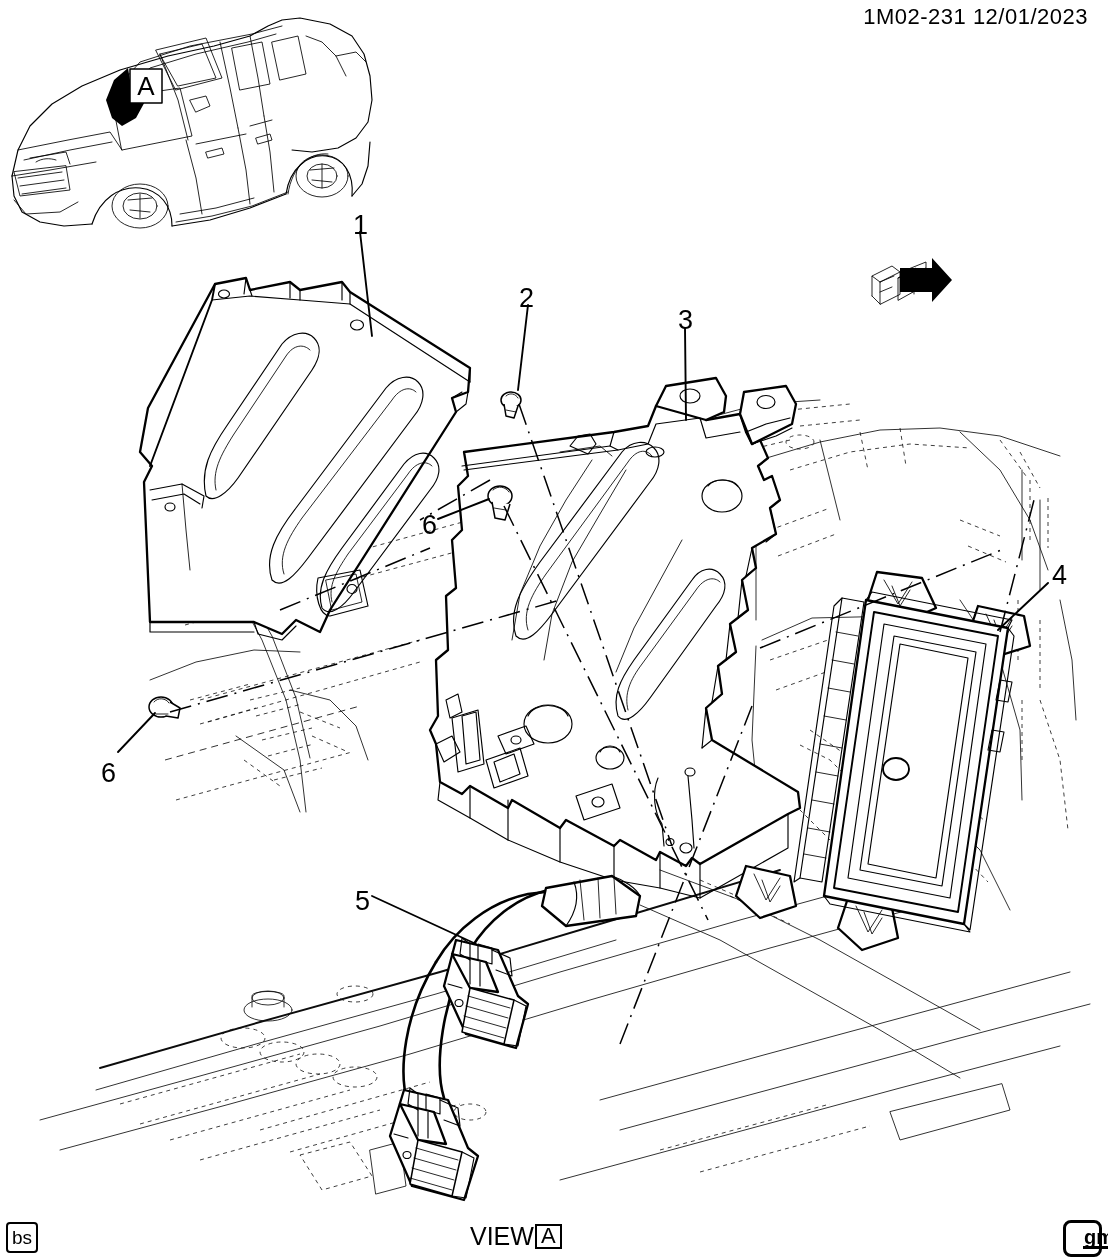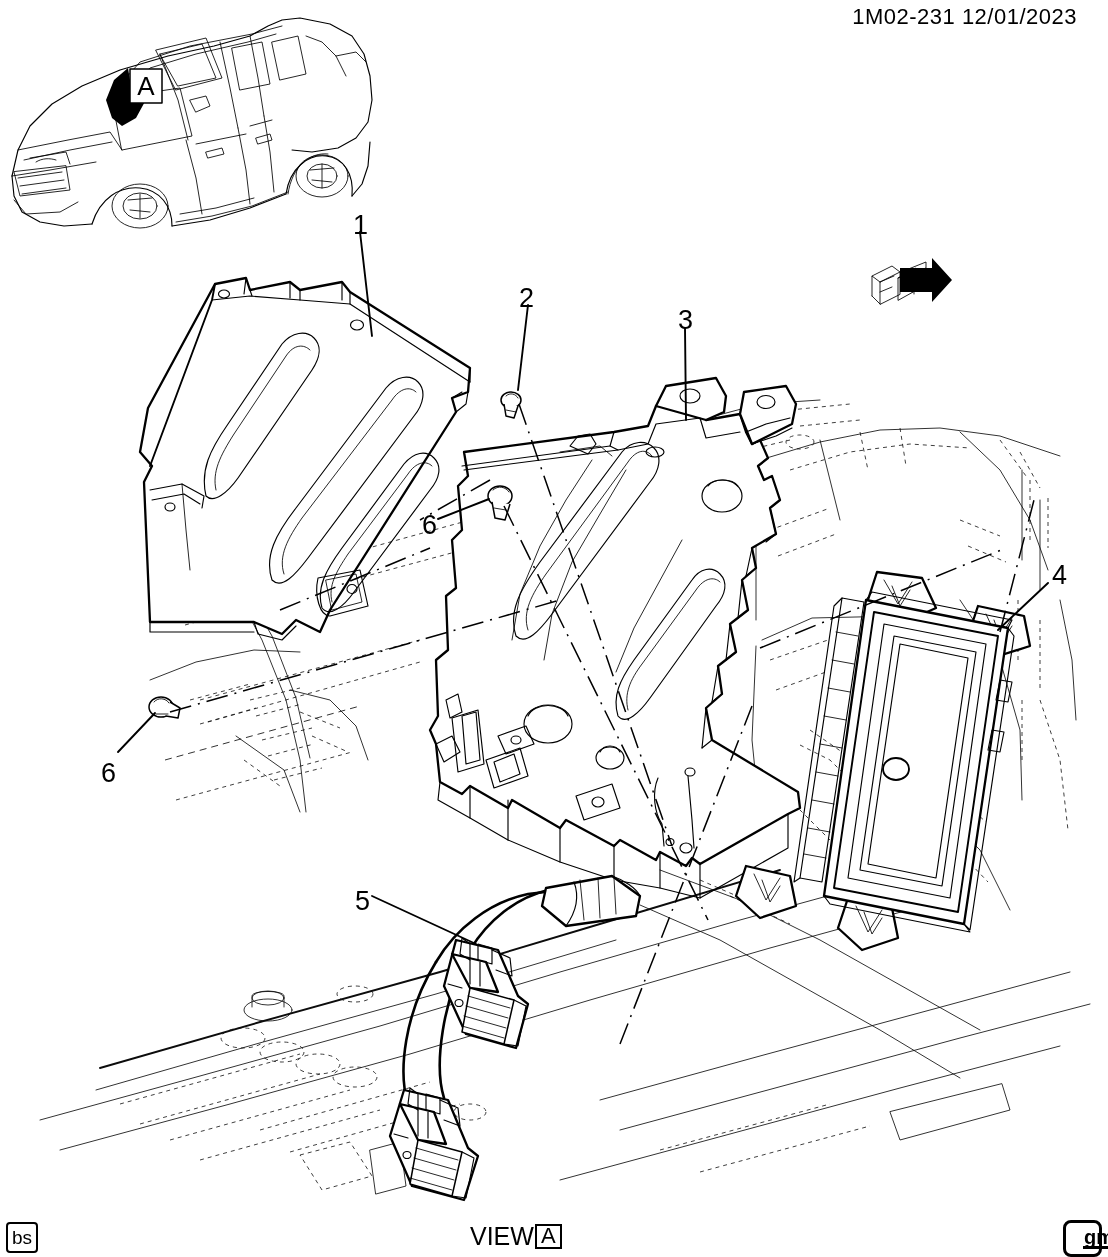--- a/index.html
+++ b/index.html
@@ -3,21 +3,21 @@
 <meta charset="utf-8">
 <style>
   html,body{margin:0;padding:0;background:#ffffff;}
   body{
     width:1108px;height:1257px;position:relative;overflow:hidden;
     font-family:"Liberation Sans", sans-serif;color:#000;
   }
   #root{position:absolute;inset:0;}
   svg{display:block;}
   .hdr{
-    position:absolute;right:31px;top:4px;
+    position:absolute;right:20px;top:4px;
     font-size:22px;letter-spacing:.5px;white-space:nowrap;
     font-family:"Liberation Sans", sans-serif;
   }
   .callout{
     position:absolute;font-size:27px;line-height:1;
     font-family:"Liberation Sans", sans-serif;
   }
   .viewlbl{
     position:absolute;left:470px;top:1222px;
     font-size:25px;letter-spacing:0px;display:flex;align-items:center;

